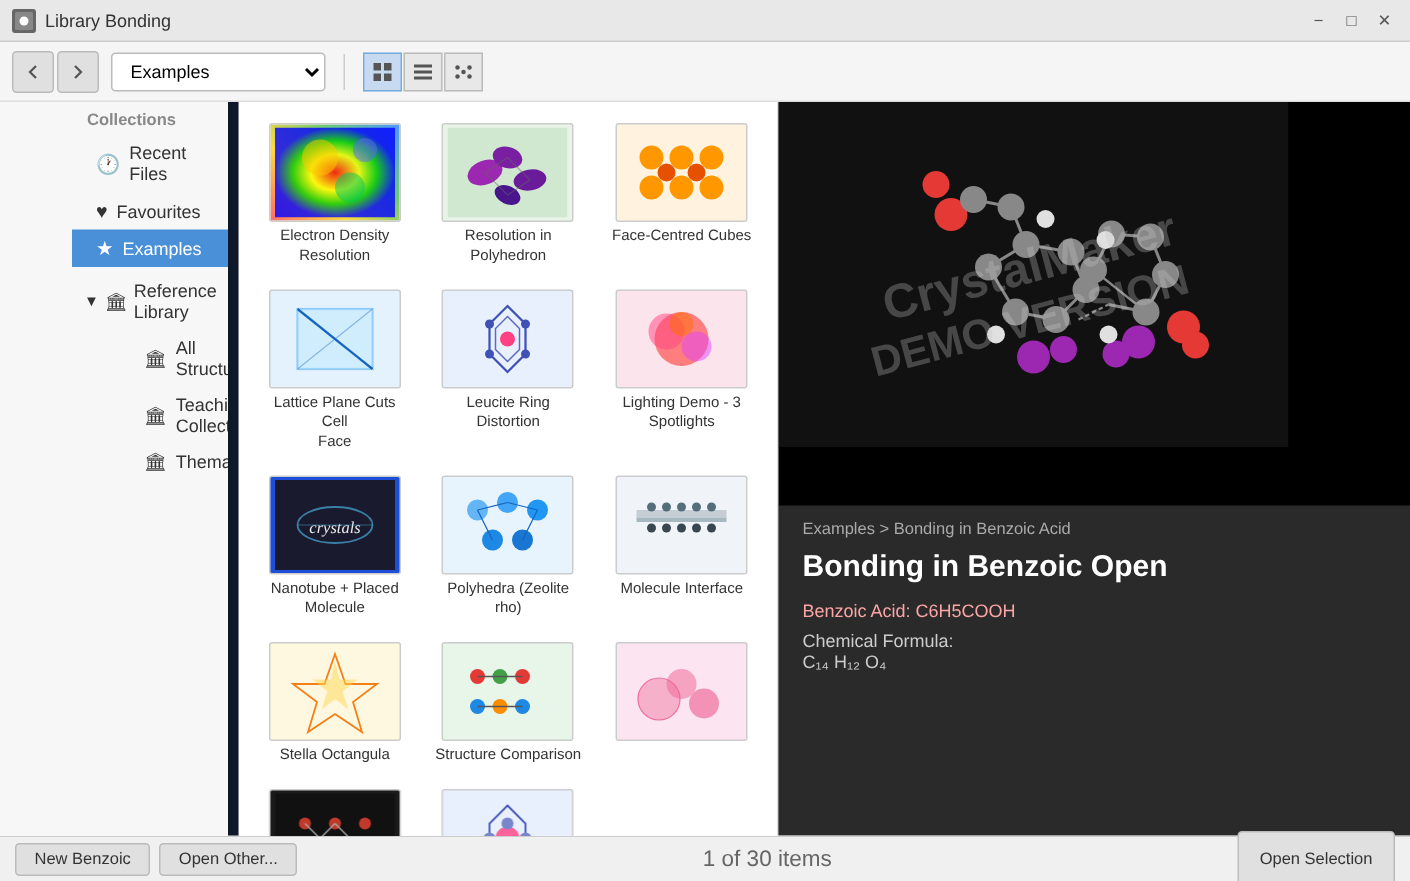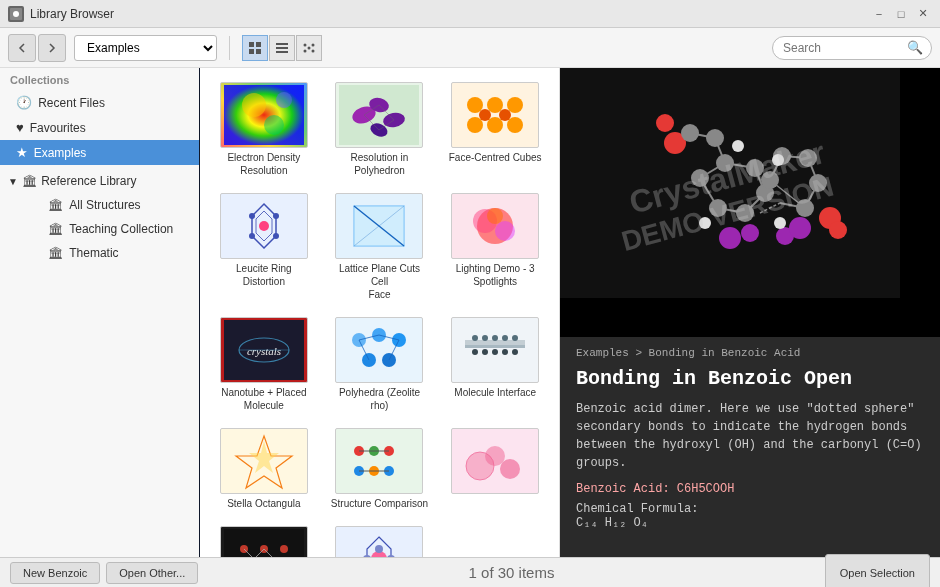--- a/index.html
+++ b/index.html
@@ -132,25 +132,26 @@
     }
 
     
     .main-layout {
       display: flex;
       height: calc(587px - 28px - 40px - 30px);
     }
 
     
     .sidebar {
-      width: 200px;
+      width: 159px;
       background: #f7f7f7;
-      border-right: 1px solid #0f172a;
+      border-right: 7px solid #0f172a;
       overflow-y: auto;
       flex-shrink: 0;
+      padding-left: 48px;
     }
     .sidebar-section-header {
       padding: 6px 10px 4px;
       font-size: 11px;
       color: #888;
       font-weight: 600;
       text-transform: none;
     }
     .sidebar-item {
       display: flex;
@@ -242,21 +243,20 @@
       background: black;
       position: relative;
       overflow: hidden;
     }
     .detail-info {
       padding: 10px 16px;
       background: #2a2a2a;
       color: #ddd;
       font-size: 12px;
       min-height: 220px;
-      font-family: Liberation Mono, monospace;
     }
     .detail-breadcrumb {
       font-size: 11px;
       color: #aaa;
       margin-bottom: 8px;
     }
     .detail-title {
       font-size: 20px;
       font-weight: bold;
       color: white;
@@ -330,21 +330,21 @@
     .thumb-leucite {
       background: #e8f0fe;
     }
     .thumb-lighting {
       background: #fce4ec;
     }
     .thumb-mixed {
       background: #f3e5f5;
     }
     .thumb-nanotube {
-      background: #b91c1c;
+      background: #1d4ed8;
     }
     .thumb-polyhedra {
       background: #e8f4fd;
     }
     .thumb-silicon {
       background: #f0f4f8;
     }
     .thumb-stella {
       background: #fff8e1;
     }
@@ -370,21 +370,21 @@
 <body>
 
 <div class="title-bar">
   <div class="title-bar-left">
     <div class="title-bar-icon">
       <svg width="12" height="12" viewBox="0 0 12 12">
           <rect width="12" height="12" fill="#888" rx="1"></rect>
           <circle cx="6" cy="6" r="3" fill="white"></circle>
         </svg>
     </div>
-    <span class="title-text">Library Browser</span>
+    <span class="title-text">Library Bonding</span>
   </div>
   <div class="title-bar-controls">
     <button class="win-btn">−</button>
     <button class="win-btn">□</button>
     <button class="win-btn close">✕</button>
   </div>
 </div>
 
 <div class="toolbar">
   <div class="toolbar-icon-group">
@@ -424,26 +424,20 @@
     <button class="view-btn" title="Arrange">
       <svg width="14" height="14" viewBox="0 0 14 14">
         <circle cx="7" cy="7" r="1.5" fill="#555"></circle>
         <circle cx="3" cy="4" r="1.5" fill="#555"></circle>
         <circle cx="11" cy="4" r="1.5" fill="#555"></circle>
         <circle cx="3" cy="10" r="1.5" fill="#555"></circle>
         <circle cx="11" cy="10" r="1.5" fill="#555"></circle>
       </svg>
     </button>
   </div>
-  <div class="search-wrapper">
-    <div class="search-icon-wrap">
-      <input class="search-input" type="text" placeholder="Search" style="">
-      <span class="search-icon-inside">🔍</span>
-    </div>
-  </div>
 </div>
 
 <div class="main-layout">
 
   <div class="sidebar">
     <div class="sidebar-section-header">Collections</div>
     <div class="sidebar-item">
       <span class="icon">🕐</span>
       <span>Recent Files</span>
     </div>
@@ -527,46 +521,46 @@
             <circle cx="40" cy="40" r="8" fill="#ff9800"></circle>
             <circle cx="60" cy="40" r="8" fill="#ff9800"></circle>
             <circle cx="30" cy="30" r="6" fill="#e65100"></circle>
             <circle cx="50" cy="30" r="6" fill="#e65100"></circle>
           </svg>
         </div>
         <div class="grid-label">Face-Centred Cubes</div>
       </div>
 
       <div class="grid-item">
+        <div class="grid-thumb thumb-lattice">
+          <svg width="80" height="60" viewBox="0 0 80 60">
+            <rect width="80" height="60" fill="#e3f2fd"></rect>
+            <rect x="15" y="10" width="50" height="40" fill="none" stroke="#90caf9" stroke-width="1.5"></rect>
+            <polygon points="15,10 65,10 65,50 15,50" fill="#b3e5fc" opacity="0.4"></polygon>
+            <line x1="15" y1="10" x2="65" y2="50" stroke="#1565c0" stroke-width="1.5"></line>
+            <line x1="15" y1="50" x2="65" y2="10" stroke="#1565c0" stroke-width="0.8" opacity="0.4"></line>
+          </svg>
+        </div>
+        <div class="grid-label">Lattice Plane Cuts Cell<br>Face</div>
+      </div>
+
+      <div class="grid-item">
         <div class="grid-thumb thumb-leucite">
           <svg width="80" height="60" viewBox="0 0 80 60">
             <rect width="80" height="60" fill="#e8f0fe"></rect>
             <polygon points="40,8 52,20 52,40 40,52 28,40 28,20" fill="none" stroke="#3f51b5" stroke-width="1.5"></polygon>
             <polygon points="40,15 48,23 48,37 40,45 32,37 32,23" fill="none" stroke="#5c6bc0" stroke-width="1"></polygon>
             <circle cx="40" cy="30" r="5" fill="#ff4081"></circle>
             <circle cx="52" cy="20" r="3" fill="#3f51b5"></circle>
             <circle cx="28" cy="20" r="3" fill="#3f51b5"></circle>
             <circle cx="52" cy="40" r="3" fill="#3f51b5"></circle>
             <circle cx="28" cy="40" r="3" fill="#3f51b5"></circle>
           </svg>
         </div>
         <div class="grid-label">Leucite Ring Distortion</div>
-      </div>
-
-      <div class="grid-item">
-        <div class="grid-thumb thumb-lattice">
-          <svg width="80" height="60" viewBox="0 0 80 60">
-            <rect width="80" height="60" fill="#e3f2fd"></rect>
-            <rect x="15" y="10" width="50" height="40" fill="none" stroke="#90caf9" stroke-width="1.5"></rect>
-            <polygon points="15,10 65,10 65,50 15,50" fill="#b3e5fc" opacity="0.4"></polygon>
-            <line x1="15" y1="10" x2="65" y2="50" stroke="#1565c0" stroke-width="1.5"></line>
-            <line x1="15" y1="50" x2="65" y2="10" stroke="#1565c0" stroke-width="0.8" opacity="0.4"></line>
-          </svg>
-        </div>
-        <div class="grid-label">Lattice Plane Cuts Cell<br>Face</div>
       </div>
 
       <div class="grid-item">
         <div class="grid-thumb thumb-lighting">
           <svg width="80" height="60" viewBox="0 0 80 60">
             <rect width="80" height="60" fill="#fce4ec"></rect>
             <circle cx="40" cy="30" r="18" fill="#ff5252" opacity="0.7"></circle>
             <circle cx="30" cy="25" r="12" fill="#ff4081" opacity="0.5"></circle>
             <circle cx="50" cy="35" r="10" fill="#e040fb" opacity="0.5"></circle>
             <circle cx="40" cy="20" r="8" fill="#ff6d00" opacity="0.5"></circle>
@@ -760,21 +754,20 @@
           <circle cx="220" cy="155" r="6" fill="#e0e0e0"></circle>
           <circle cx="145" cy="155" r="6" fill="#e0e0e0"></circle>
 
           <text x="170" y="120" text-anchor="middle" font-family="Arial" font-size="32" font-weight="bold" fill="rgba(200,200,200,0.3)" transform="rotate(-15,170,120)">CrystalMaker</text>
           <text x="170" y="155" text-anchor="middle" font-family="Arial" font-size="28" font-weight="bold" fill="rgba(200,200,200,0.3)" transform="rotate(-15,170,155)">DEMO VERSION</text>
         </svg>
       </div>
       <div class="detail-info">
         <div class="detail-breadcrumb">Examples &gt; Bonding in Benzoic Acid</div>
         <div class="detail-title">Bonding in Benzoic Open</div>
-        <div class="detail-desc">Benzoic acid dimer. Here we use "dotted sphere" secondary bonds to indicate the hydrogen bonds between the hydroxyl (OH) and the carbonyl (C=O) groups.</div>
         <div class="detail-formula">Benzoic Acid: C6H5COOH</div>
         <div class="detail-chem">
           <span>Chemical Formula:</span><br>
           <span>C₁₄ H₁₂ O₄</span>
         </div>
       </div>
     </div>
 
   </div>
 </div>

